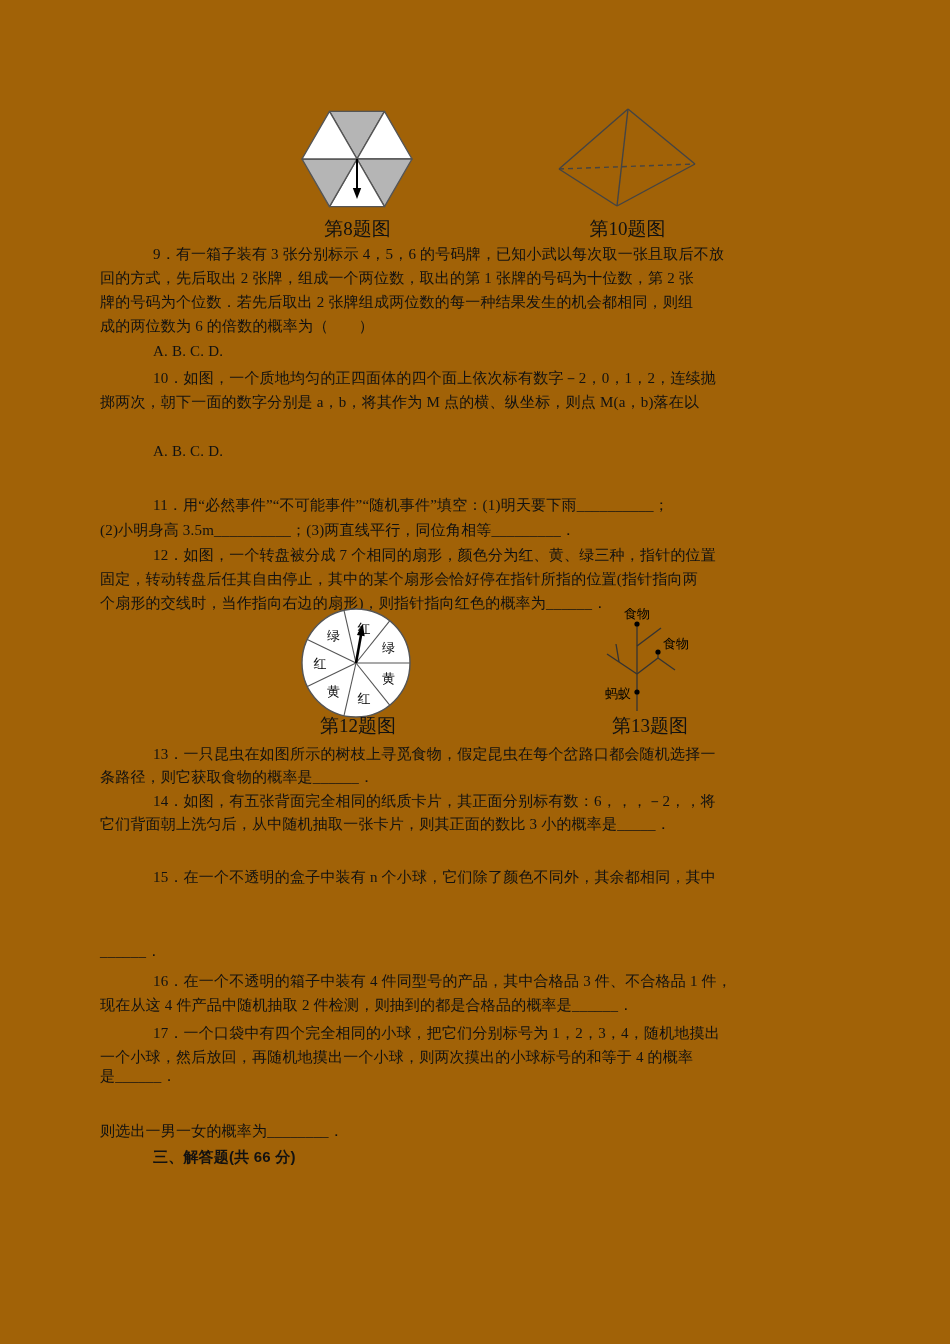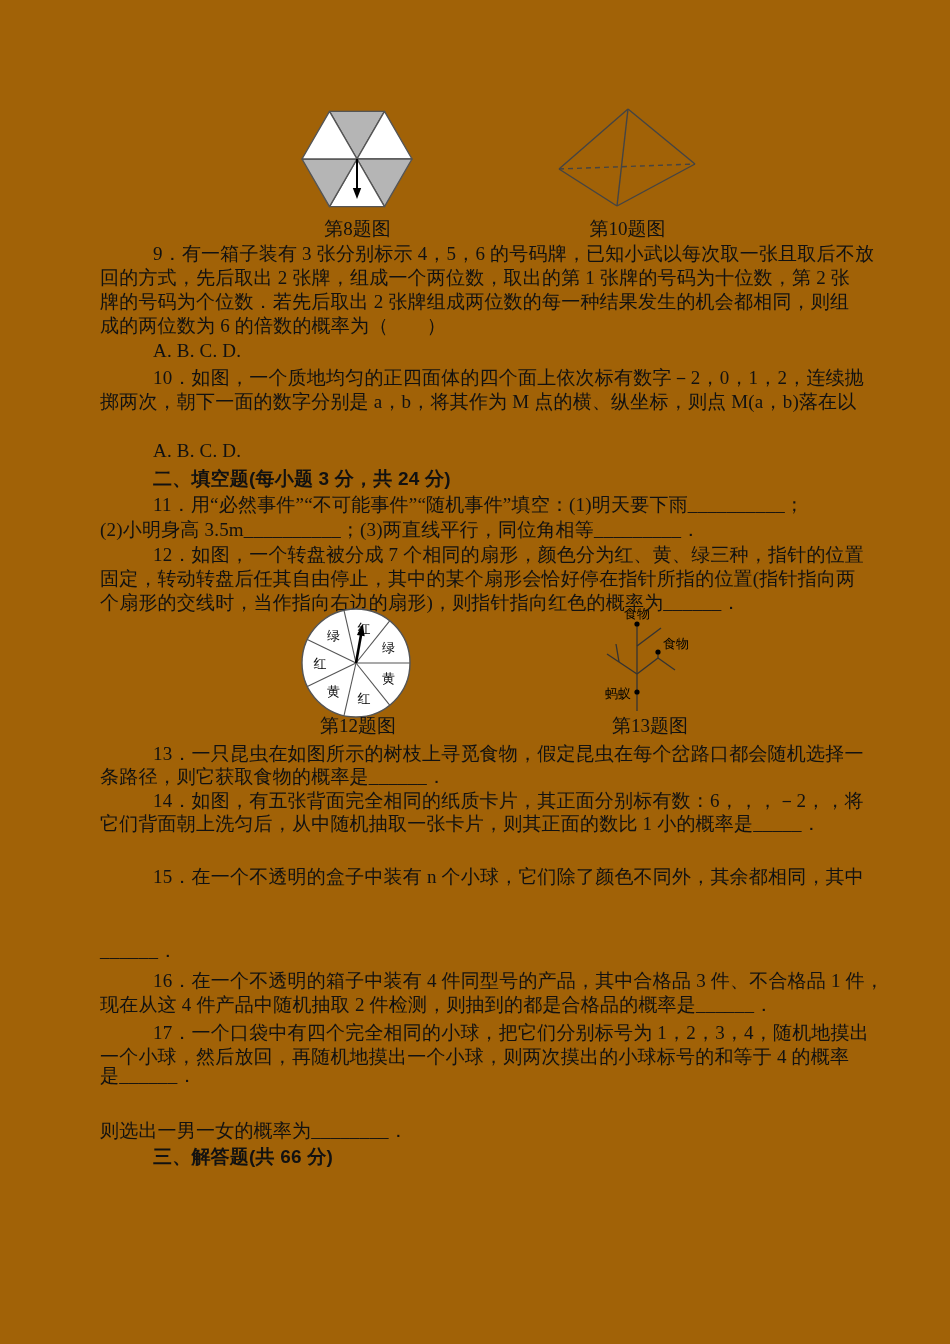--- a/index.html
+++ b/index.html
@@ -9,21 +9,21 @@
     margin:0 auto;
     background:#a16207;
     font-family:"Liberation Serif","DejaVu Serif",serif;
     color:#111;
     overflow:hidden;
   }
   .ln{
     position:absolute;
     left:100px;
     width:770px;
-    font-size:19px;
+    font-size:15px;
     line-height:22px;
     white-space:nowrap;
     letter-spacing:0.2px;
   }
   .ind{left:153px;}
   .bold{
     font-family:"Liberation Sans","DejaVu Sans",sans-serif;
     font-weight:bold;
   }
   .figbox{position:absolute;text-align:center;}
@@ -79,21 +79,20 @@
   <div class="ln ind" style="top:243px">9．有一箱子装有 3 张分别标示 4，5，6 的号码牌，已知小武以每次取一张且取后不放</div>
   <div class="ln" style="top:267px">回的方式，先后取出 2 张牌，组成一个两位数，取出的第 1 张牌的号码为十位数，第 2 张</div>
   <div class="ln" style="top:291px">牌的号码为个位数．若先后取出 2 张牌组成两位数的每一种结果发生的机会都相同，则组</div>
   <div class="ln" style="top:315px">成的两位数为 6 的倍数的概率为（　　）</div>
   <div class="ln ind" style="top:340px">A.  B.  C.  D.</div>
 
   <div class="ln ind" style="top:367px">10．如图，一个质地均匀的正四面体的四个面上依次标有数字－2，0，1，2，连续抛</div>
   <div class="ln" style="top:391px">掷两次，朝下一面的数字分别是 a，b，将其作为 M 点的横、纵坐标，则点 M(a，b)落在以</div>
   <div class="ln ind" style="top:440px">A.  B.  C.  D.</div>
 
-  <div class="ln ind bold" style="top:468px">二、填空题(每小题 3 分，共 24 分)</div>
 
   <div class="ln ind" style="top:494px">11．用“必然事件”“不可能事件”“随机事件”填空：(1)明天要下雨__________；</div>
   <div class="ln" style="top:519px">(2)小明身高 3.5m__________；(3)两直线平行，同位角相等_________．</div>
 
   <div class="ln ind" style="top:544px">12．如图，一个转盘被分成 7 个相同的扇形，颜色分为红、黄、绿三种，指针的位置</div>
   <div class="ln" style="top:592px">个扇形的交线时，当作指向右边的扇形)，则指针指向红色的概率为______．</div>
   <div class="ln" style="top:568px">固定，转动转盘后任其自由停止，其中的某个扇形会恰好停在指针所指的位置(指针指向两</div>
 
   <div class="figbox" style="left:293px;top:606px;width:130px;">
     <svg width="130" height="116" viewBox="0 0 130 116">
@@ -142,21 +141,21 @@
       <text class="sv-label" x="78" y="40" text-anchor="start">食物</text>
       <text class="sv-label" x="46" y="90" text-anchor="end">蚂蚁</text>
     </svg>
   </div>
   <div class="figcap" style="left:585px;top:713px;width:130px;">第13题图</div>
 
   <div class="ln ind" style="top:743px">13．一只昆虫在如图所示的树枝上寻觅食物，假定昆虫在每个岔路口都会随机选择一</div>
   <div class="ln" style="top:766px">条路径，则它获取食物的概率是______．</div>
 
   <div class="ln ind" style="top:790px">14．如图，有五张背面完全相同的纸质卡片，其正面分别标有数：6，，，－2，，将</div>
-  <div class="ln" style="top:813px">它们背面朝上洗匀后，从中随机抽取一张卡片，则其正面的数比 1 小的概率是_____．</div>
+  <div class="ln" style="top:813px">它们背面朝上洗匀后，从中随机抽取一张卡片，则其正面的数比 3 小的概率是_____．</div>
 
   <div class="ln ind" style="top:866px">15．在一个不透明的盒子中装有 n 个小球，它们除了颜色不同外，其余都相同，其中</div>
   <div class="ln" style="top:940px">______．</div>
 
   <div class="ln ind" style="top:970px">16．在一个不透明的箱子中装有 4 件同型号的产品，其中合格品 3 件、不合格品 1 件，</div>
   <div class="ln" style="top:994px">现在从这 4 件产品中随机抽取 2 件检测，则抽到的都是合格品的概率是______．</div>
 
   <div class="ln ind" style="top:1022px">17．一个口袋中有四个完全相同的小球，把它们分别标号为 1，2，3，4，随机地摸出</div>
   <div class="ln" style="top:1046px">一个小球，然后放回，再随机地摸出一个小球，则两次摸出的小球标号的和等于 4 的概率</div>
   <div class="ln" style="top:1065px">是______．</div>

